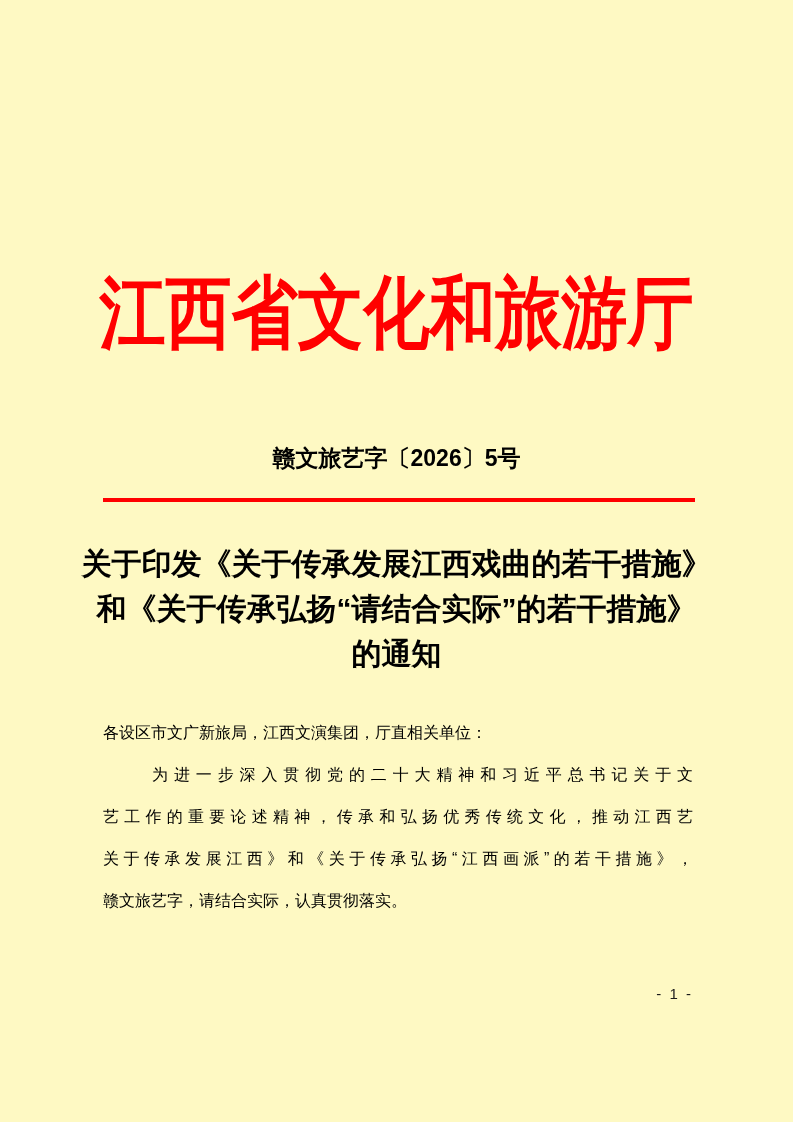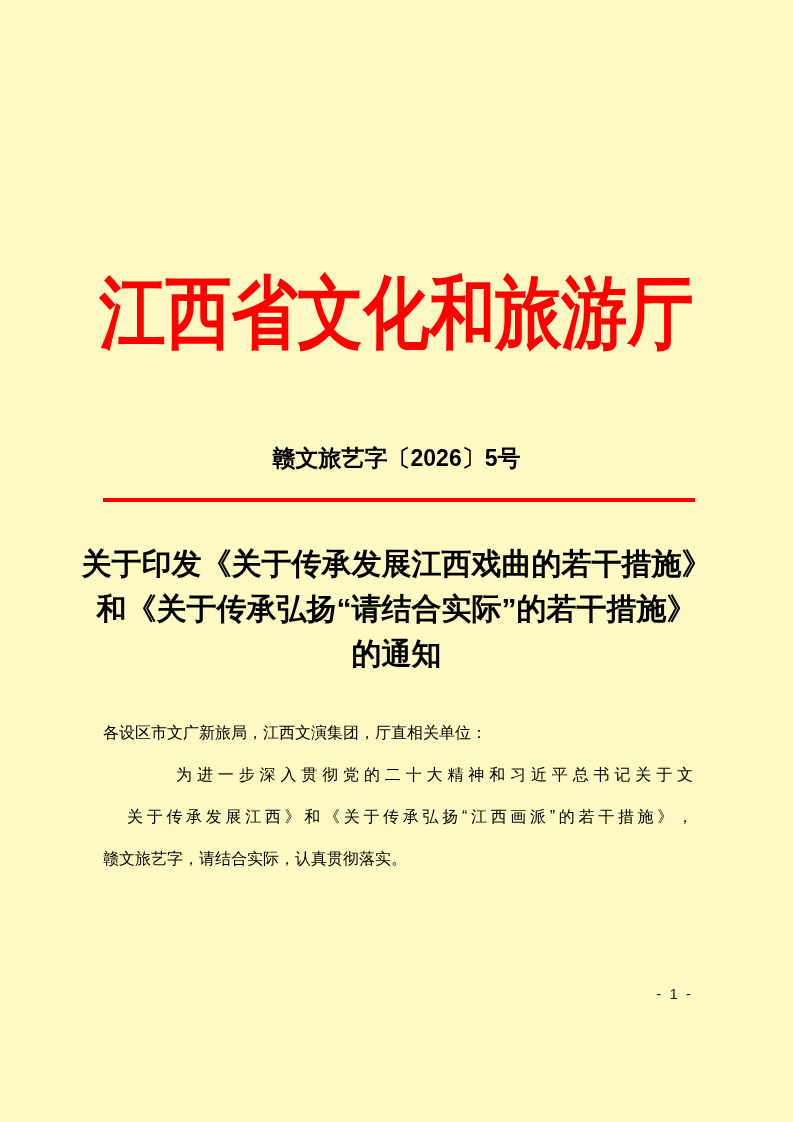--- a/index.html
+++ b/index.html
@@ -70,21 +70,20 @@
     font-size: 16px;
     line-height: 42px;
     color: #000000;
   }
   .body-line { min-height: 42px; }
   .indent { text-indent: 49px; }
   .justify {
     text-align: justify;
     text-align-last: justify;
     text-justify: inter-character;
-    margin-left: 24px;
   }
   .page-number {
     position: absolute;
     top: 985px;
     right: 100px;
     font-size: 15px;
     letter-spacing: 2px;
     color: #1a1a1a;
     line-height: 18px;
   }
@@ -104,19 +103,20 @@
 
   <h1 class="notice-title">
     <span class="title-line">关于印发《关于传承发展江西戏曲的若干措施》</span>
     <span class="title-line">和《关于传承弘扬“请结合实际”的若干措施》</span>
     <span class="title-line">的通知</span>
   </h1>
 
   <section class="notice-body">
     <div class="body-line">各设区市文广新旅局，江西文演集团，厅直相关单位：</div>
     <div class="body-line indent justify">为进一步深入贯彻党的二十大精神和习近平总书记关于文</div>
+    <div class="body-line justify">艺工作的重要论述精神，传承和弘扬优秀传统文化，推动江西艺</div>
     <div class="body-line justify">关于传承发展江西》和《关于传承弘扬“江西画派”的若干措施》，</div>
     <div class="body-line">赣文旅艺字，请结合实际，认真贯彻落实。</div>
   </section>
 
   <div class="page-number">- 1 -</div>
 
 </div>
 
 </body></html>

